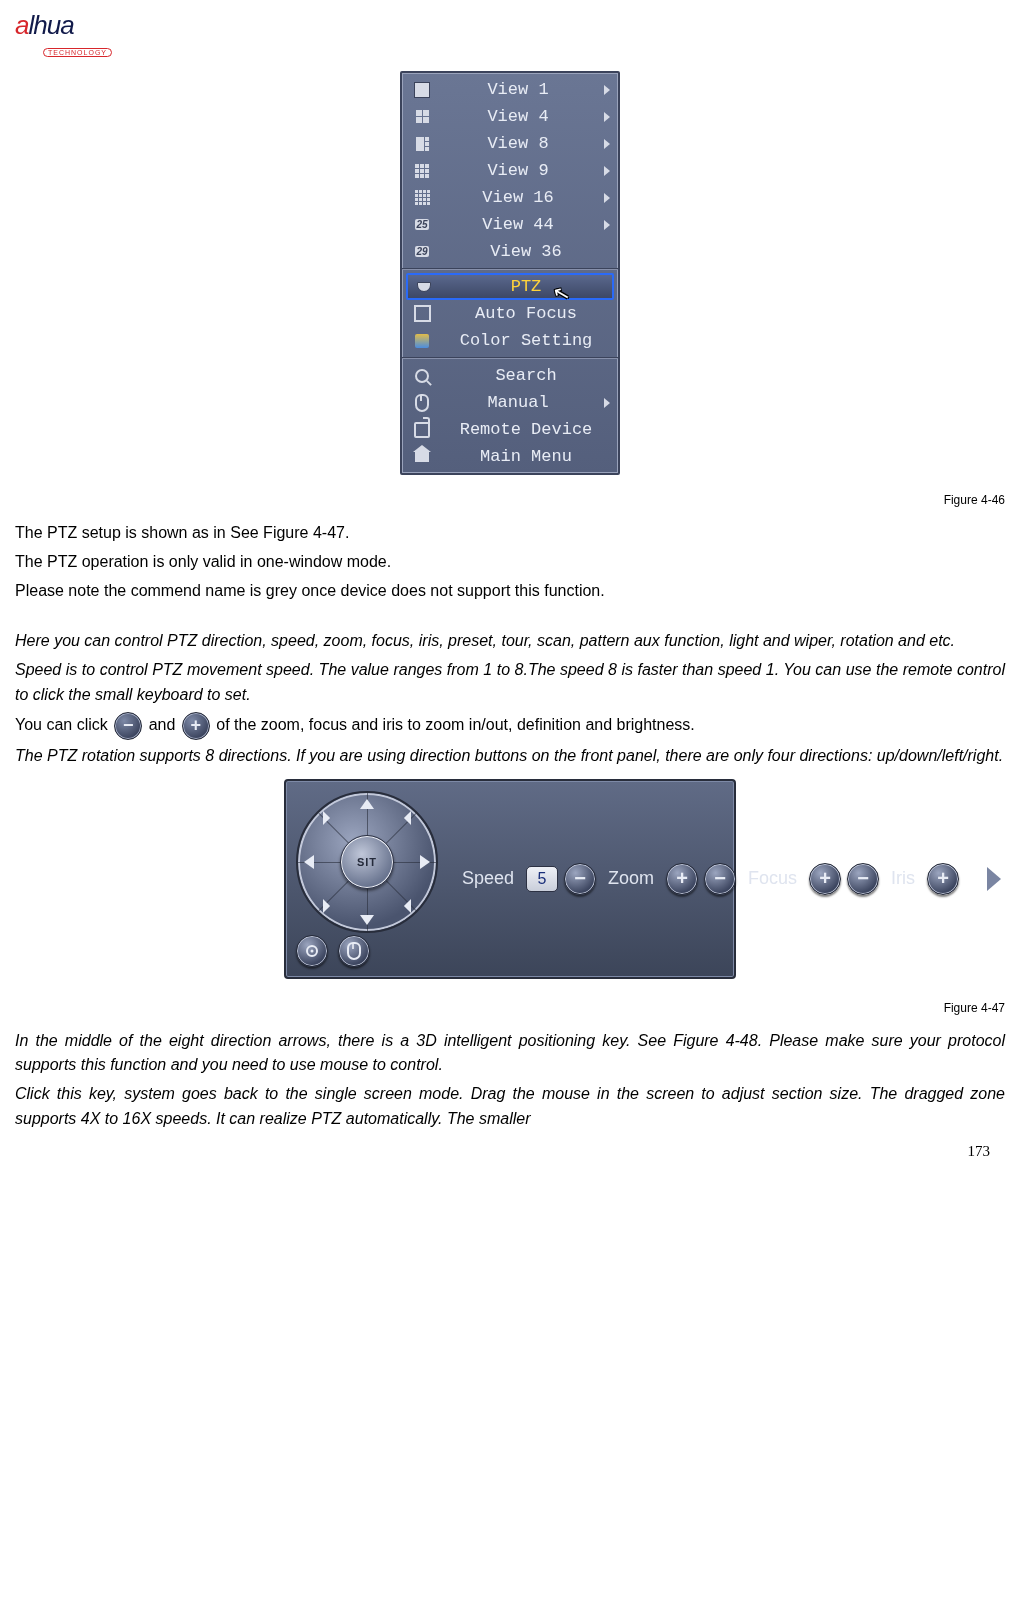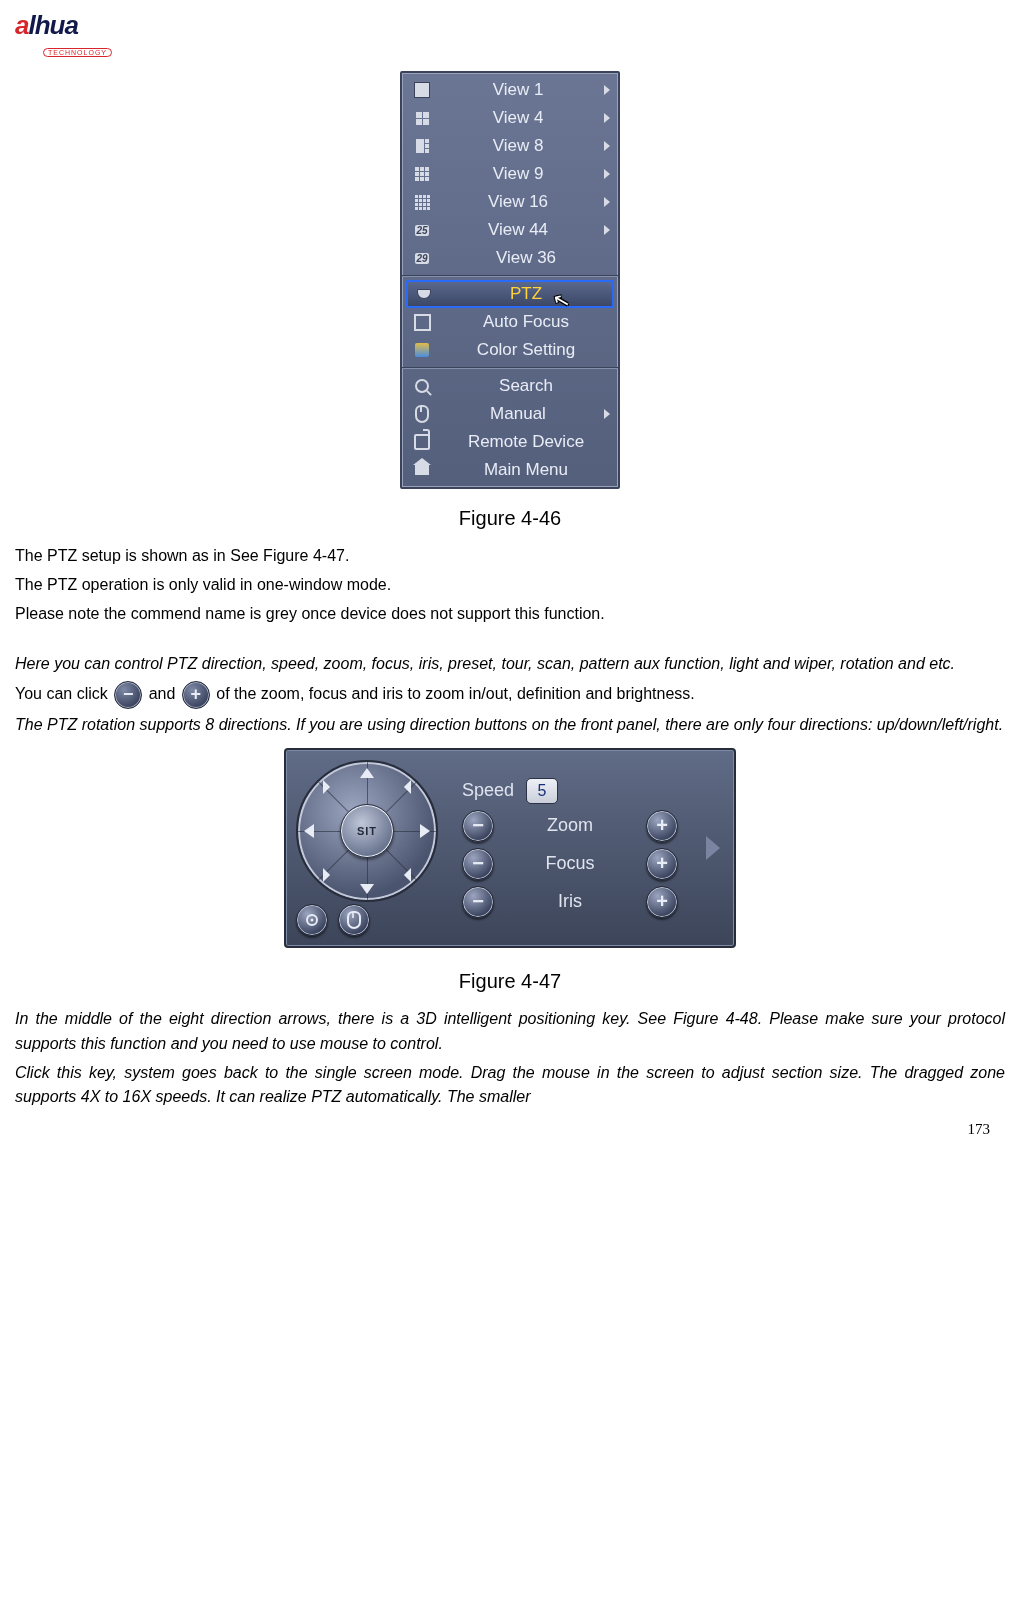--- a/index.html
+++ b/index.html
@@ -10,42 +10,42 @@
     color: #000;
     background: #fff;
     width: 1020px;
   }
   .page {
     padding: 10px 15px 30px 15px;
     position: relative;
   }
   .logo {
     font-size: 26px;
-    font-weight: bold;
+    font-weight: normal;
     font-style: italic;
     letter-spacing: -1px;
   }
   .logo .a1 { color: #d7262b; }
   .logo .a2 { color: #111a4a; }
   .logo-sub {
     font-size: 7px;
     color: #d7262b;
     letter-spacing: 1px;
     margin-top: -4px;
     margin-left: 28px;
     border: 1px solid #d7262b;
     border-radius: 6px;
     padding: 0 4px;
     display: inline-block;
   }
   .center { text-align: center; }
   .caption {
-    font-size: 20px;
+    font-size: 12px;
     margin: 18px 0 14px 0;
-    text-align: center;
+    text-align: right;
   }
   .body-text p {
     margin: 4px 0;
     line-height: 1.55;
     text-align: justify;
   }
   .body-text p.just { text-align: justify; text-justify: inter-word; font-style: italic; }
   .spacer { height: 18px; }
   .page-number {
     position: absolute;
@@ -70,21 +70,21 @@
   .ctx-group { padding: 3px 0; }
   .ctx-sep { height: 0; border-top: 1px solid #3b435b; border-bottom: 1px solid #8790ab; }
   .ctx-item {
     display: flex;
     align-items: center;
     gap: 10px;
     padding: 4px 8px 4px 10px;
     position: relative;
     cursor: default;
   }
-  .ctx-item .lbl { flex: 1; }
+  .ctx-item .lbl { flex: 1; font-family: Liberation Mono, monospace; }
   .ctx-item .sub-arrow {
     width: 0; height: 0;
     border-left: 6px solid #d7dbe6;
     border-top: 5px solid transparent;
     border-bottom: 5px solid transparent;
   }
   .ctx-item .ic {
     width: 20px; height: 18px;
     display: flex; align-items: center; justify-content: center;
     color: #e8ecf5;
@@ -190,21 +190,21 @@
     background: rgba(40,45,59,.6);
   }
   .dpad .sep-line.v { width:1px; height:100%; left:50%; }
   .dpad .sep-line.h { height:1px; width:100%; top:50%; }
   .dpad .sep-line.d1 { width:1px; height:100%; left:50%; transform: rotate(45deg); }
   .dpad .sep-line.d2 { width:1px; height:100%; left:50%; transform: rotate(-45deg); }
 
   .ptz-right {
     flex: 1;
     display: flex;
-    flex-direction: column;
+    flex-direction: row;
     gap: 6px;
   }
   .ptz-row {
     display: flex;
     align-items: center;
     gap: 12px;
   }
   .ptz-row .rlabel {
     flex: 1;
     text-align: center;
@@ -425,20 +425,21 @@
   </div>
 
   <div class="caption">Figure 4-46</div>
 
   <div class="body-text">
     <p>The PTZ setup is shown as in See Figure 4-47.</p>
     <p>The PTZ operation is only valid in one-window mode.</p>
     <p>Please note the commend name is grey once device does not support this function.</p>
     <div class="spacer"></div>
     <p class="just">Here you can control PTZ direction, speed, zoom, focus, iris, preset, tour, scan, pattern aux function, light and wiper, rotation and etc.</p>
+    <p class="just">Speed is to control PTZ movement speed. The value ranges from 1 to 8.The speed 8 is faster than speed 1. You can use the remote control to click the small keyboard to set.</p>
 
     <p>
       <span>You can click </span>
       <span class="io-btn">−</span>
       <span> and </span>
       <span class="io-btn">+</span>
       <span> of the zoom, focus and iris to zoom in/out, definition and brightness.</span>
     </p>
 
     <p class="just">The PTZ rotation supports 8 directions. If you are using direction buttons on the front panel, there are only four directions: up/down/left/right.</p>

